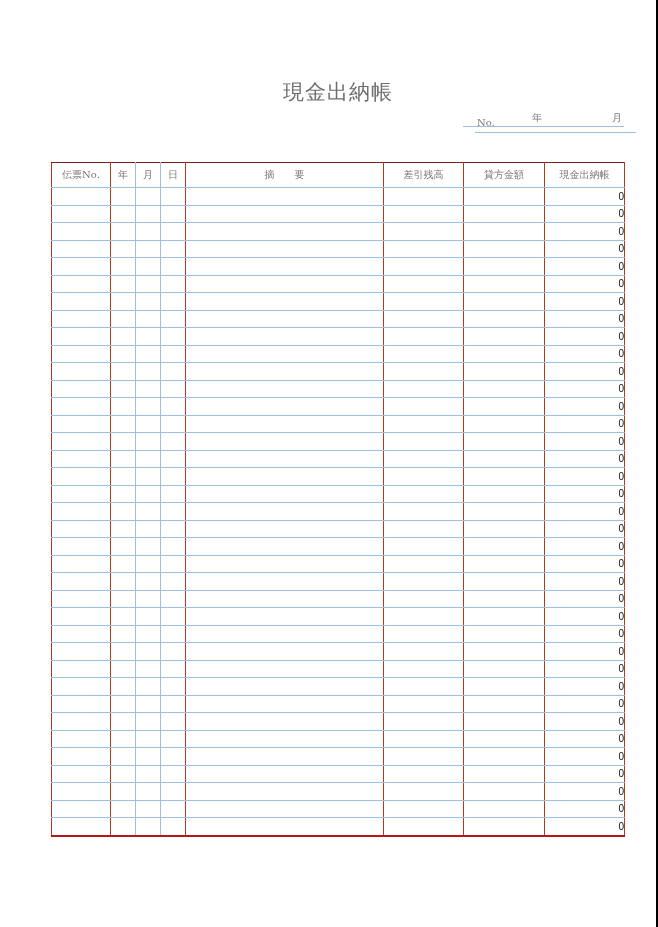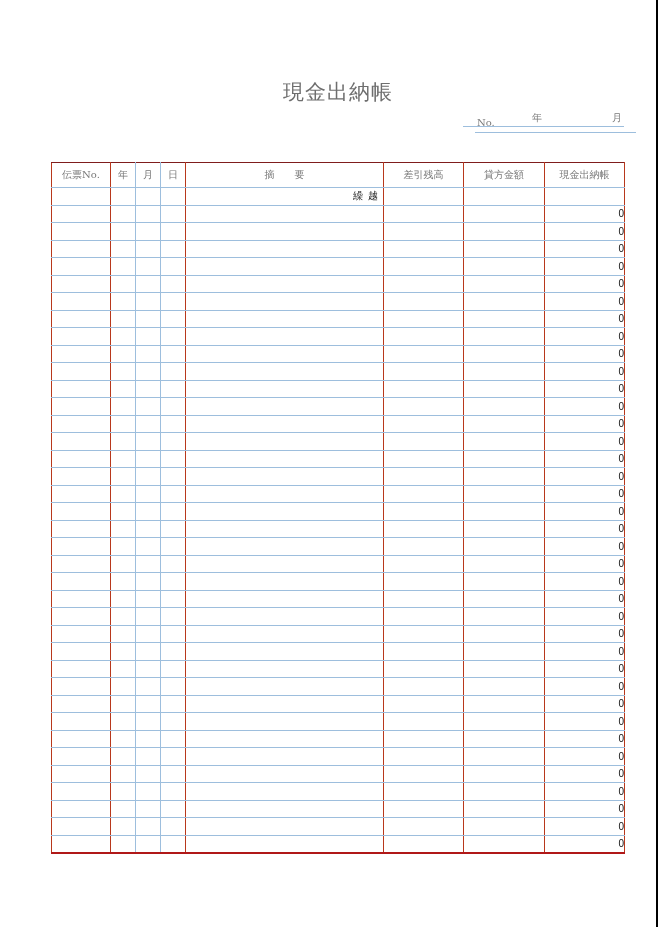--- a/index.html
+++ b/index.html
@@ -72,30 +72,20 @@
       <th class="thinr">年</th>
       <th class="thin thinr">月</th>
       <th class="thin">日</th>
       <th>摘　　要</th>
       <th>差引残高</th>
       <th>貸方金額</th>
       <th>現金出納帳</th>
     </tr>
   </thead>
   <tbody id="ledger-body">
-    <tr>
-      <td></td>
-      <td class="thinr"></td>
-      <td class="thin thinr"></td>
-      <td class="thin"></td>
-      <td class="carry">繰越</td>
-      <td></td>
-      <td></td>
-      <td class="bal"></td>
-    </tr>
   <tr>
         <td></td>
         <td class="thinr"></td>
         <td class="thin thinr"></td>
         <td class="thin"></td>
         <td></td>
         <td></td>
         <td></td>
         <td class="bal">0</td>
       </tr>

